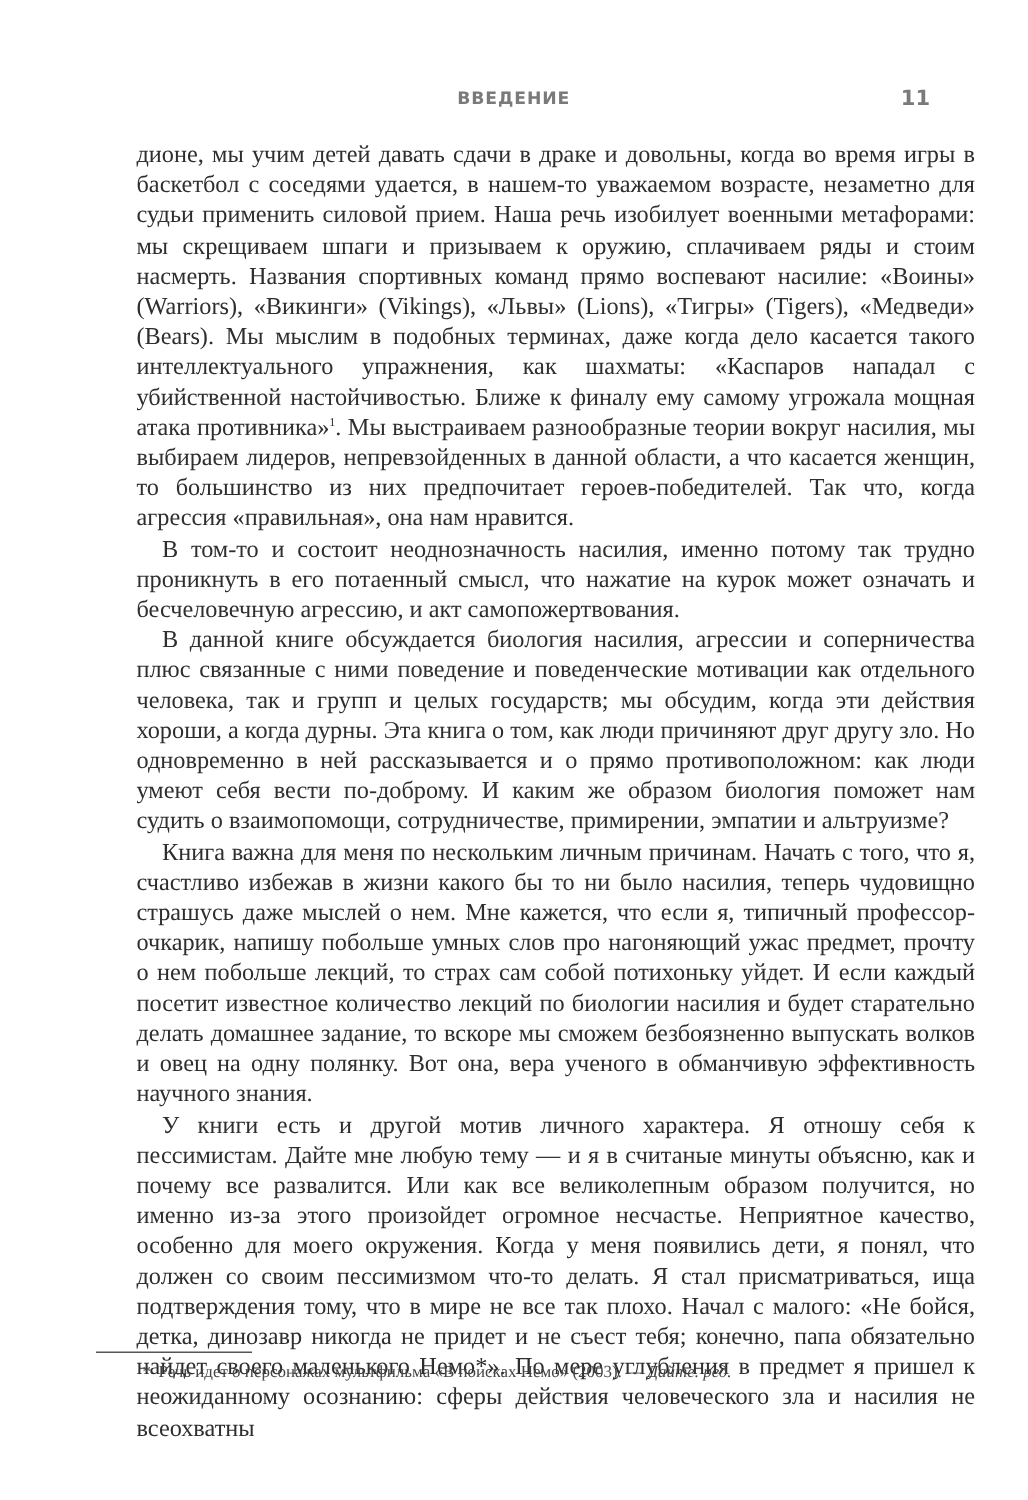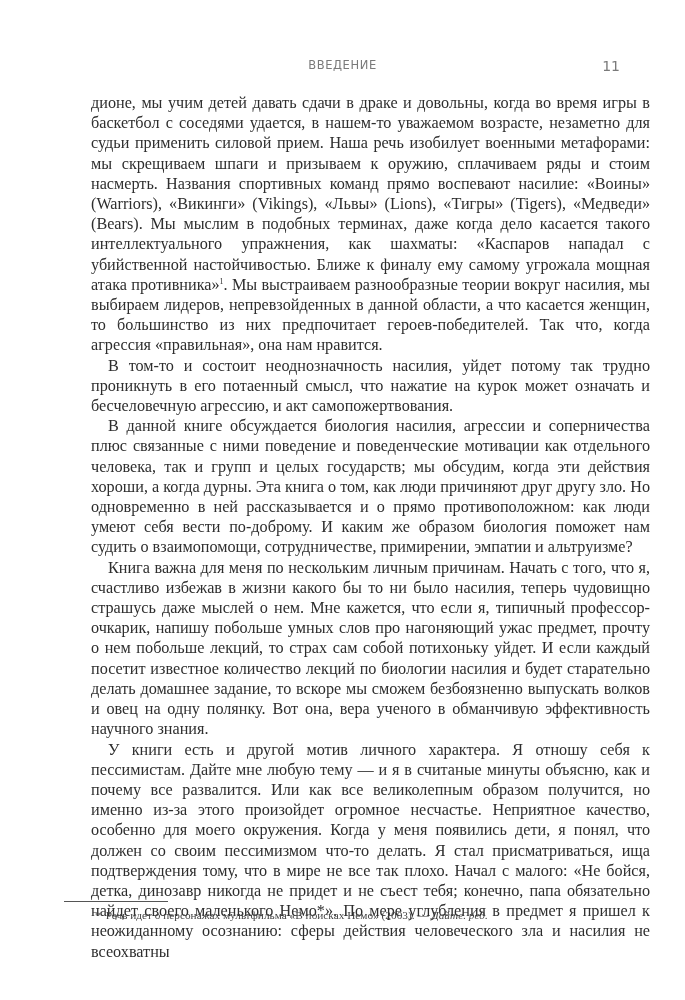--- a/index.html
+++ b/index.html
@@ -23,20 +23,21 @@
   .running-header {
     position: absolute;
     top: 58px;
     left: 63px;
     width: 559px;
     height: 20px;
     font-family: "DejaVu Sans", sans-serif;
     font-size: 11.5px;
     letter-spacing: 0.6px;
     color: #7a7a7a;
+    font-weight: bold;
   }
   .running-header .title {
     position: absolute;
     left: 0; right: 0;
     text-align: center;
     top: 0;
   }
   .running-header .page-num {
     position: absolute;
     right: 2px;
@@ -103,21 +104,21 @@
 
 <div class="page">
 
   <div class="running-header">
     <span class="title">ВВЕДЕНИЕ</span>
     <span class="page-num">11</span>
   </div>
 
   <div class="body-text">
     <p class="cont"><span>дионе, мы учим детей давать сдачи в драке и довольны, когда во время игры в баскетбол с соседями удается, в нашем-то уважаемом возрасте, незаметно для судьи применить силовой прием. Наша речь изобилует военными метафорами: мы скрещиваем шпаги и призываем к оружию, сплачиваем ряды и стоим насмерть. Названия спортивных команд прямо воспевают насилие: «Воины» (Warriors), «Викинги» (Vikings), «Львы» (Lions), «Тигры» (Tigers), «Медведи» (Bears). Мы мыслим в подобных терминах, даже когда дело касается такого интеллектуального упражнения, как шахматы: «Каспаров нападал с убийственной настойчивостью. Ближе к финалу ему самому угрожала мощная атака противника»</span><sup class="fn">1</sup><span>. Мы выстраиваем разнообразные теории вокруг насилия, мы выбираем лидеров, непревзойденных в данной области, а что касается женщин, то большинство из них предпочитает героев-победителей. Так что, когда агрессия «правильная», она нам нравится.</span></p>
-    <p>В том-то и состоит неоднозначность насилия, уйдет потому так трудно проникнуть в его потаенный смысл, что нажатие на курок может означать и бесчеловечную агрессию, и акт самопожертвования.</p>
+    <p>В том-то и состоит неоднозначность насилия, именно потому так трудно проникнуть в его потаенный смысл, что нажатие на курок может означать и бесчеловечную агрессию, и акт самопожертвования.</p>
     <p>В данной книге обсуждается биология насилия, агрессии и соперничества плюс связанные с ними поведение и поведенческие мотивации как отдельного человека, так и групп и целых государств; мы обсудим, когда эти действия хороши, а когда дурны. Эта книга о том, как люди причиняют друг другу зло. Но одновременно в ней рассказывается и о прямо противоположном: как люди умеют себя вести по-доброму. И каким же образом биология поможет нам судить о взаимопомощи, сотрудничестве, примирении, эмпатии и альтруизме?</p>
     <p>Книга важна для меня по нескольким личным причинам. Начать с того, что я, счастливо избежав в жизни какого бы то ни было насилия, теперь чудовищно страшусь даже мыслей о нем. Мне кажется, что если я, типичный профессор-очкарик, напишу побольше умных слов про нагоняющий ужас предмет, прочту о нем побольше лекций, то страх сам собой потихоньку уйдет. И если каждый посетит известное количество лекций по биологии насилия и будет старательно делать домашнее задание, то вскоре мы сможем безбоязненно выпускать волков и овец на одну полянку. Вот она, вера ученого в обманчивую эффективность научного знания.</p>
     <p class="last-justified">У книги есть и другой мотив личного характера. Я отношу себя к пессимистам. Дайте мне любую тему — и я в считаные минуты объясню, как и почему все развалится. Или как все великолепным образом получится, но именно из-за этого произойдет огромное несчастье. Неприятное качество, особенно для моего окружения. Когда у меня появились дети, я понял, что должен со своим пессимизмом что-то делать. Я стал присматриваться, ища подтверждения тому, что в мире не все так плохо. Начал с малого: «Не бойся, детка, динозавр никогда не придет и не съест тебя; конечно, папа обязательно найдет своего маленького Немо*». По мере углубления в предмет я пришел к неожиданному осознанию: сферы действия человеческого зла и насилия не всеохватны</p>
   </div>
 
   <div class="footnote-rule"></div>
 
   <div class="footnote">
     <span class="marker">*</span><span>Речь идет о персонажах мультфильма «В поисках Немо» (2003). —</span>
     <span class="editor-note">Дайте. ред.</span>

